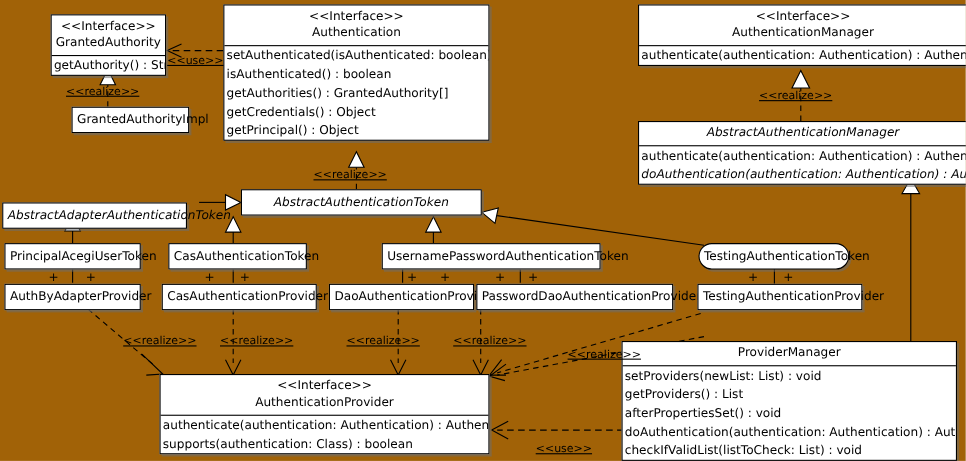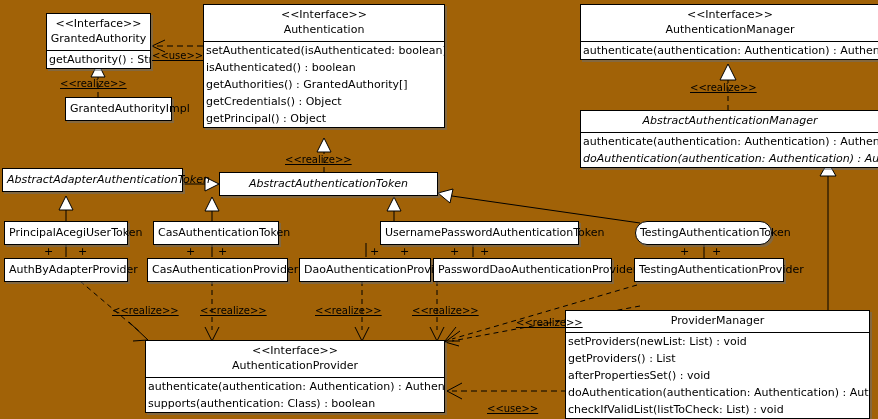--- a/index.html
+++ b/index.html
@@ -263,21 +263,21 @@
   <div class="uml-class" style="left:580px; top:110px; width:300px;">
     <div class="uml-head with-members">
       <span class="cls-name abstract">AbstractAuthenticationManager</span>
     </div>
     <div class="uml-members">
       <span class="member">authenticate(authentication: Authentication) : Authentication</span>
       <span class="member abstract">doAuthentication(authentication: Authentication) : Authentication</span>
     </div>
   </div>
 
-  <div class="uml-class compact" style="left:2px; top:168px; width:181px;">
+  <div class="uml-class compact" style="left:2px; top:184px; width:168px;">
     <div class="uml-head">
       <span class="cls-name abstract">AbstractAdapterAuthenticationToken</span>
     </div>
   </div>
 
   <div class="uml-class compact" style="left:219px; top:172px; width:219px;">
     <div class="uml-head">
       <span class="cls-name abstract">AbstractAuthenticationToken</span>
     </div>
   </div>
@@ -287,21 +287,21 @@
       <span class="cls-name">PrincipalAcegiUserToken</span>
     </div>
   </div>
 
   <div class="uml-class compact" style="left:153px; top:221px; width:126px;">
     <div class="uml-head">
       <span class="cls-name">CasAuthenticationToken</span>
     </div>
   </div>
 
-  <div class="uml-class compact" style="left:347px; top:221px; width:199px;margin-left:33px;">
+  <div class="uml-class compact" style="left:347px; top:221px; width:199px;">
     <div class="uml-head">
       <span class="cls-name">UsernamePasswordAuthenticationToken</span>
     </div>
   </div>
 
   <div class="uml-class compact" style="left:635px; top:221px; width:137px;border-radius:12px;">
     <div class="uml-head">
       <span class="cls-name">TestingAuthenticationToken</span>
     </div>
   </div>

